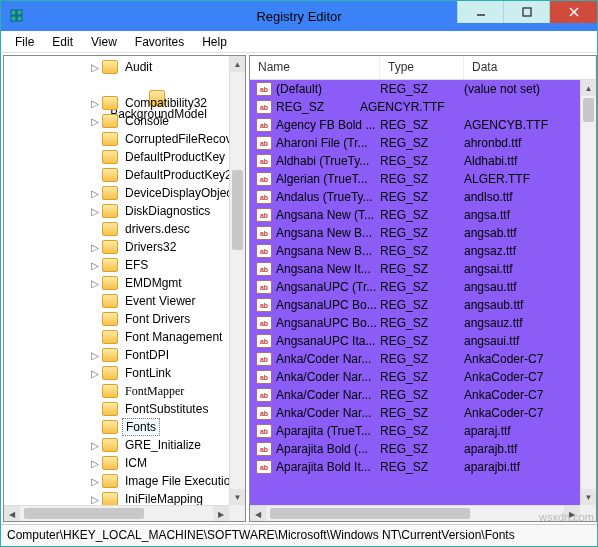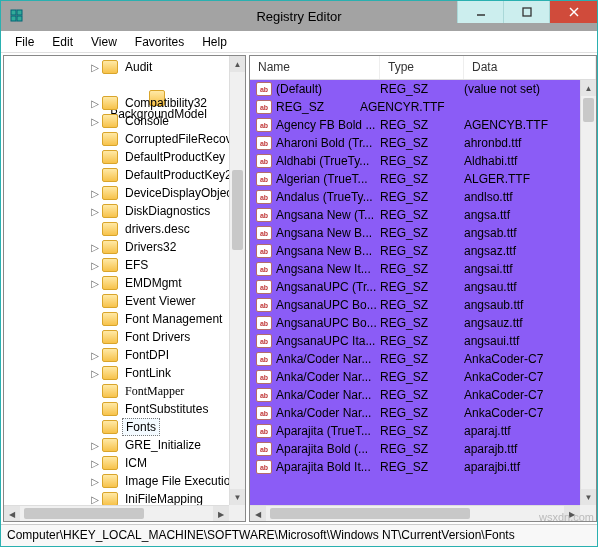--- a/index.html
+++ b/index.html
@@ -8,21 +8,21 @@
     font-family: "Segoe UI", Tahoma, sans-serif;
     font-size: 12px;
     background: #fff;
     width: 598px;
     height: 547px;
     overflow: hidden;
     border: 1px solid #2ab0b0;
   }
   .titlebar {
     height: 30px;
-    background: #a3a3a3;
+    background: #3b82f6;
     display: flex;
     align-items: center;
     padding-left: 8px;
     position: relative;
     color: #000;
   }
   .titlebar .app-icon {
     width: 16px; height: 16px;
     margin-right: 6px;
     display: inline-flex;
@@ -332,26 +332,26 @@
             <span class="label">EMDMgmt</span>
           </div>
           <div class="tree-row" style="padding-left: 84px;">
             <span class="expander"></span>
             <span class="folder-ic"></span>
             <span class="label">Event Viewer</span>
           </div>
           <div class="tree-row" style="padding-left: 84px;">
             <span class="expander"></span>
             <span class="folder-ic"></span>
+            <span class="label">Font Drivers</span>
+          </div>
+          <div class="tree-row" style="padding-left: 84px;">
+            <span class="expander"></span>
+            <span class="folder-ic"></span>
             <span class="label">Font Management</span>
-          </div>
-          <div class="tree-row" style="padding-left: 84px;">
-            <span class="expander"></span>
-            <span class="folder-ic"></span>
-            <span class="label">Font Drivers</span>
           </div>
           <div class="tree-row" style="padding-left: 84px;">
             <span class="expander">▷</span>
             <span class="folder-ic"></span>
             <span class="label">FontDPI</span>
           </div>
           <div class="tree-row" style="padding-left: 84px;">
             <span class="expander">▷</span>
             <span class="folder-ic"></span>
             <span class="label">FontLink</span>
@@ -425,21 +425,21 @@
           <span class="c-data">AGENCYR.TTF</span>
         </div>
         <div class="list-row">
           <span class="val-ic">ab</span>
           <span class="c-name">Agency FB Bold ...</span>
           <span class="c-type">REG_SZ</span>
           <span class="c-data">AGENCYB.TTF</span>
         </div>
         <div class="list-row">
           <span class="val-ic">ab</span>
-          <span class="c-name">Aharoni Bold (Tr...</span>
+          <span class="c-name">Aharoni File (Tr...</span>
           <span class="c-type">REG_SZ</span>
           <span class="c-data">ahronbd.ttf</span>
         </div>
         <div class="list-row">
           <span class="val-ic">ab</span>
           <span class="c-name">Aldhabi (TrueTy...</span>
           <span class="c-type">REG_SZ</span>
           <span class="c-data">Aldhabi.ttf</span>
         </div>
         <div class="list-row">

